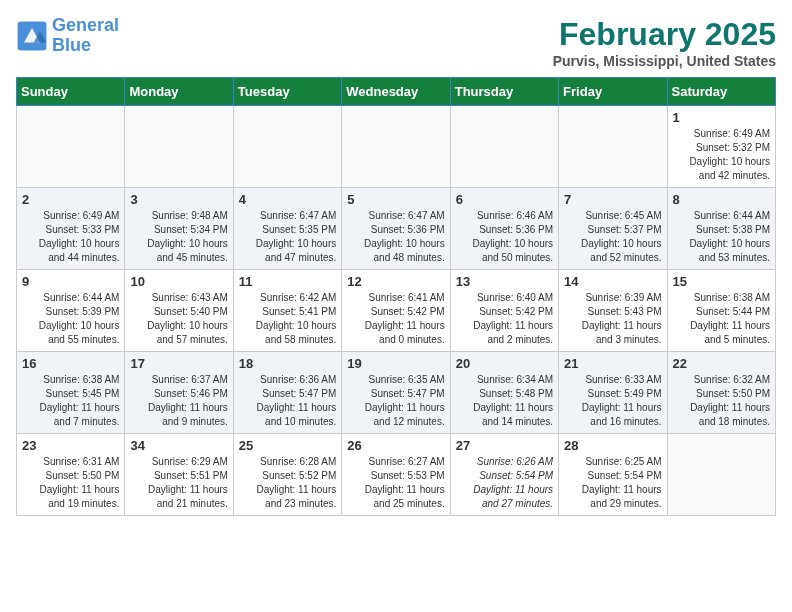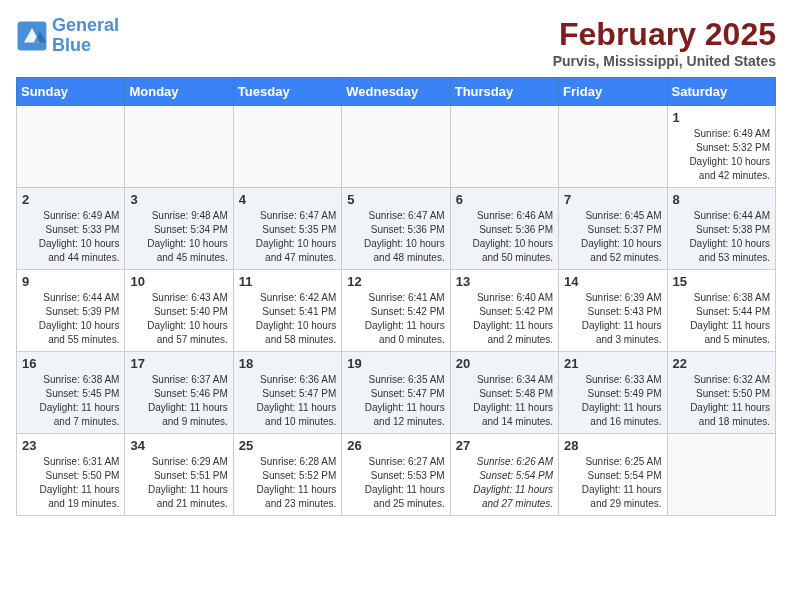--- a/index.html
+++ b/index.html
@@ -33,34 +33,34 @@
     .logo-icon {
       width: 32px;
       height: 32px;
     }
     .title-area {
       text-align: right;
     }
     .month-title {
       font-size: 32px;
       font-weight: bold;
-      color: #7f1d1d;
+      color: #0f766e;
     }
     .location-title {
       font-size: 14px;
       color: #555;
       font-weight: bold;
     }
     .calendar {
       width: 100%;
       border-collapse: collapse;
       border: 1px solid #ccc;
     }
     .calendar th {
-      background-color: #3b82f6;
+      background-color: #15803d;
       color: #fff;
       font-size: 13px;
       font-weight: bold;
       padding: 6px 4px;
       text-align: left;
       border: 1px solid #3a80c9;
     }
     .calendar td {
       border: 1px solid #ccc;
       vertical-align: top;

